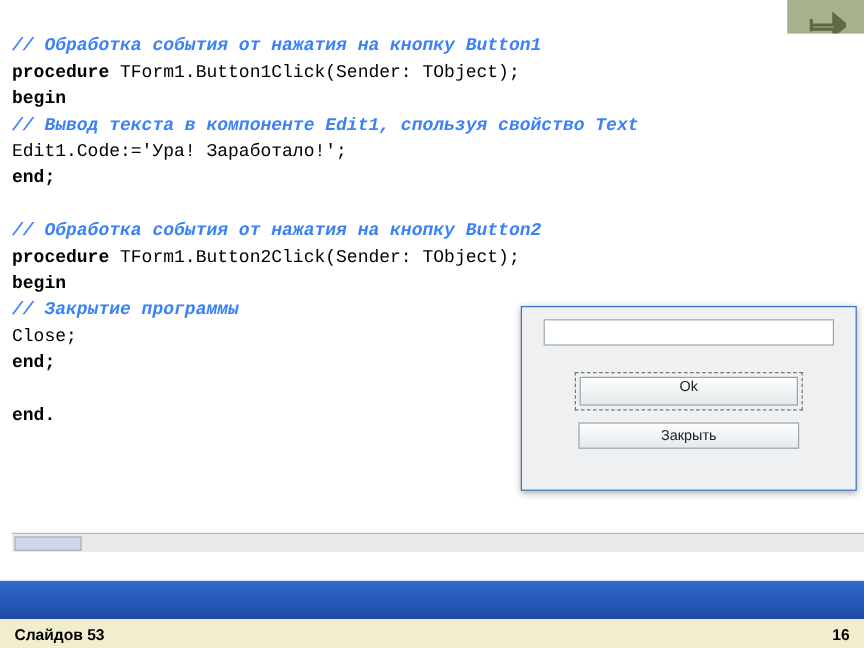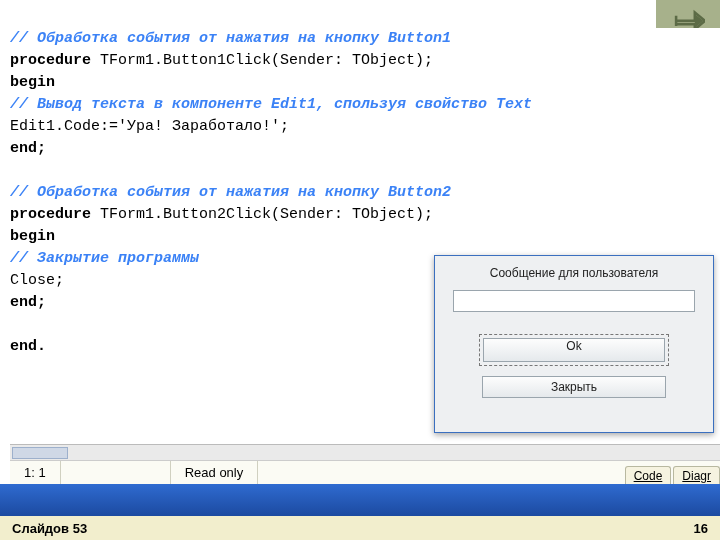--- a/index.html
+++ b/index.html
@@ -67,35 +67,25 @@
 <span class="comment">// Закрытие программы</span>
 <span>Close;</span>
 <span class="bold">end;</span>
 <span></span>
 <span class="bold">end.</span></div>
 
   <div class="hscroll">
     <div class="thumb"></div>
   </div>
 
-  <div class="editor-status">
-    <div class="cell">1: 1</div>
-    <div class="cell" style="width:110px"></div>
-    <div class="cell">Read only</div>
-    <div class="tab-group">
-      <div class="tab">Code</div>
-      <div class="tab">Diagr</div>
-    </div>
-  </div>
 
   <div class="blue-strip"></div>
 
   <div class="dialog">
     <div class="body">
-      <div class="msg">Сообщение для пользователя</div>
       <div class="input"></div>
       <div class="btn-outer">
         <div class="btn">
             <span>Ok</span>
           </div>
       </div>
       <div class="btn2">
           <span>Закрыть</span>
         </div>
     </div>

